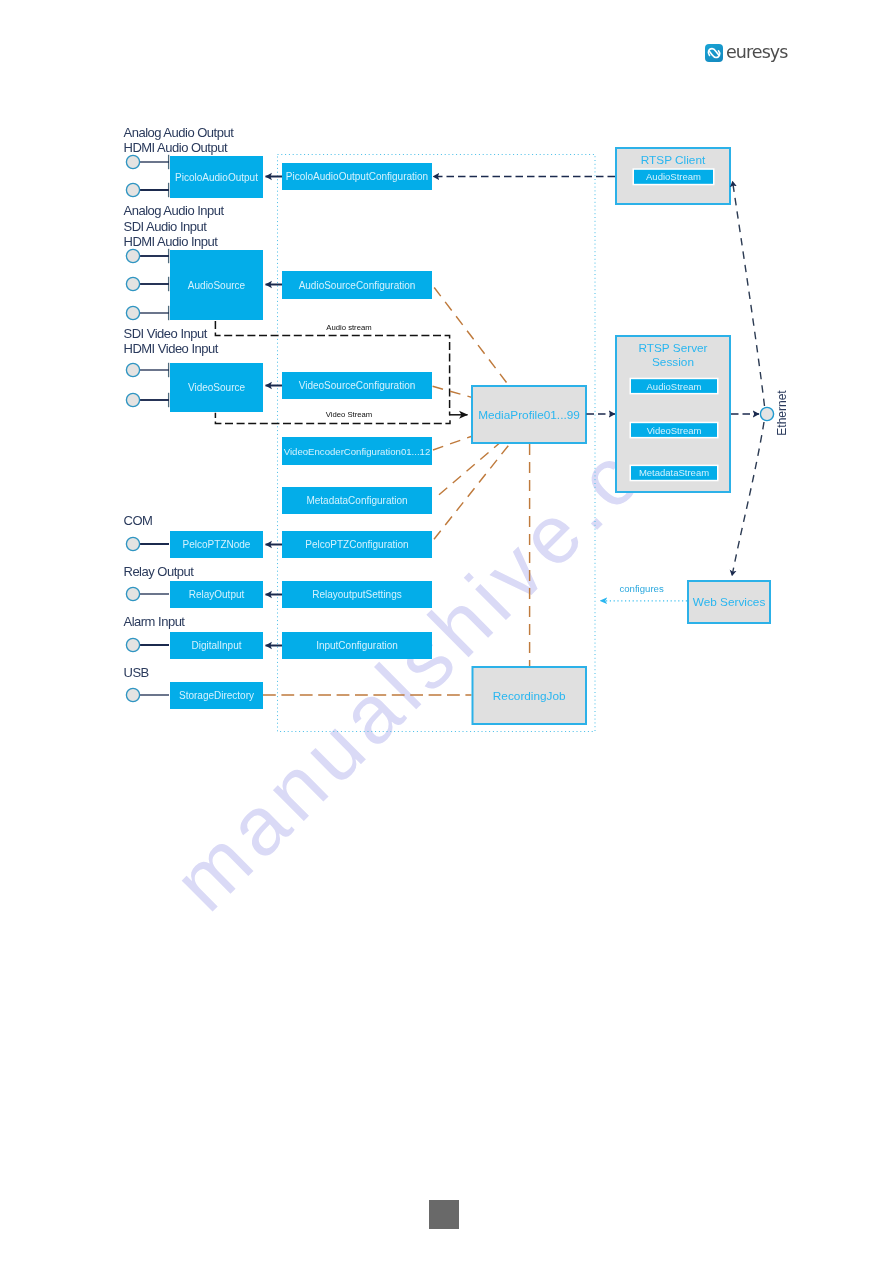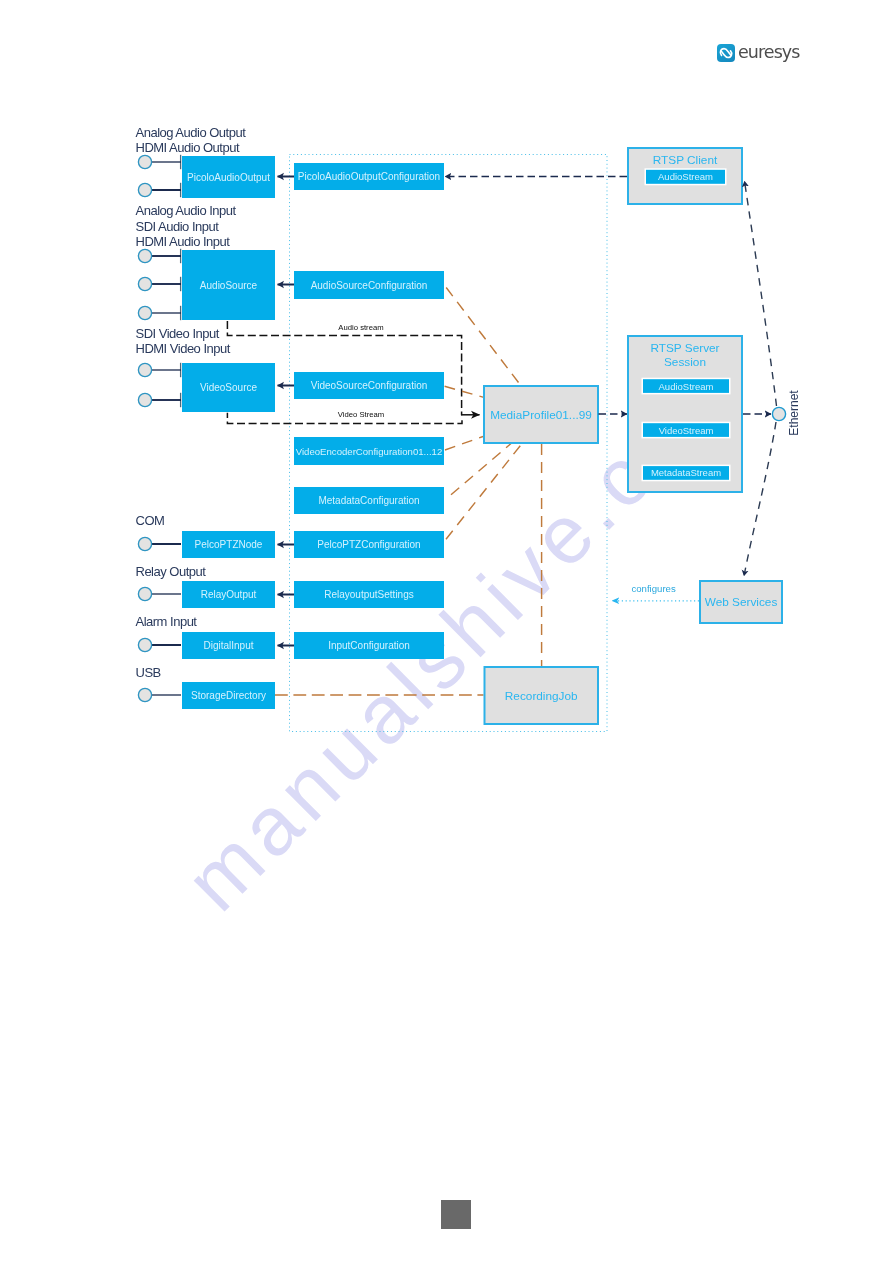--- a/index.html
+++ b/index.html
@@ -1,19 +1,19 @@
 <!DOCTYPE html>
 <html><head>
 <meta charset="utf-8">
 <title>Diagram</title>
 <style>
   html,body{margin:0;padding:0;}
   body{width:893px;height:1263px;background:#ffffff;
        font-family:"Liberation Sans",sans-serif;overflow:hidden;position:relative;}
-  #page{position:absolute;left:16px;top:0;width:737px;height:1263px;background:#fff;text-decoration:underline;}
+  #page{position:absolute;left:4px;top:0;width:737px;height:1263px;background:#fff;text-decoration:underline;}
 
   
   .logo{position:absolute;left:701px;top:44px;display:flex;align-items:center;}
   .logo-mark{width:18px;height:18px;border-radius:4px;
              background:linear-gradient(150deg,#19a5d6 0%,#1487bd 100%);
              position:relative;flex:0 0 auto;}
   .logo-word{margin-left:3px;font-size:17.5px;color:#4d4d4d;letter-spacing:-0.95px;
              font-family:"DejaVu Sans",sans-serif;line-height:1;margin-top:-1px;}
 
   

